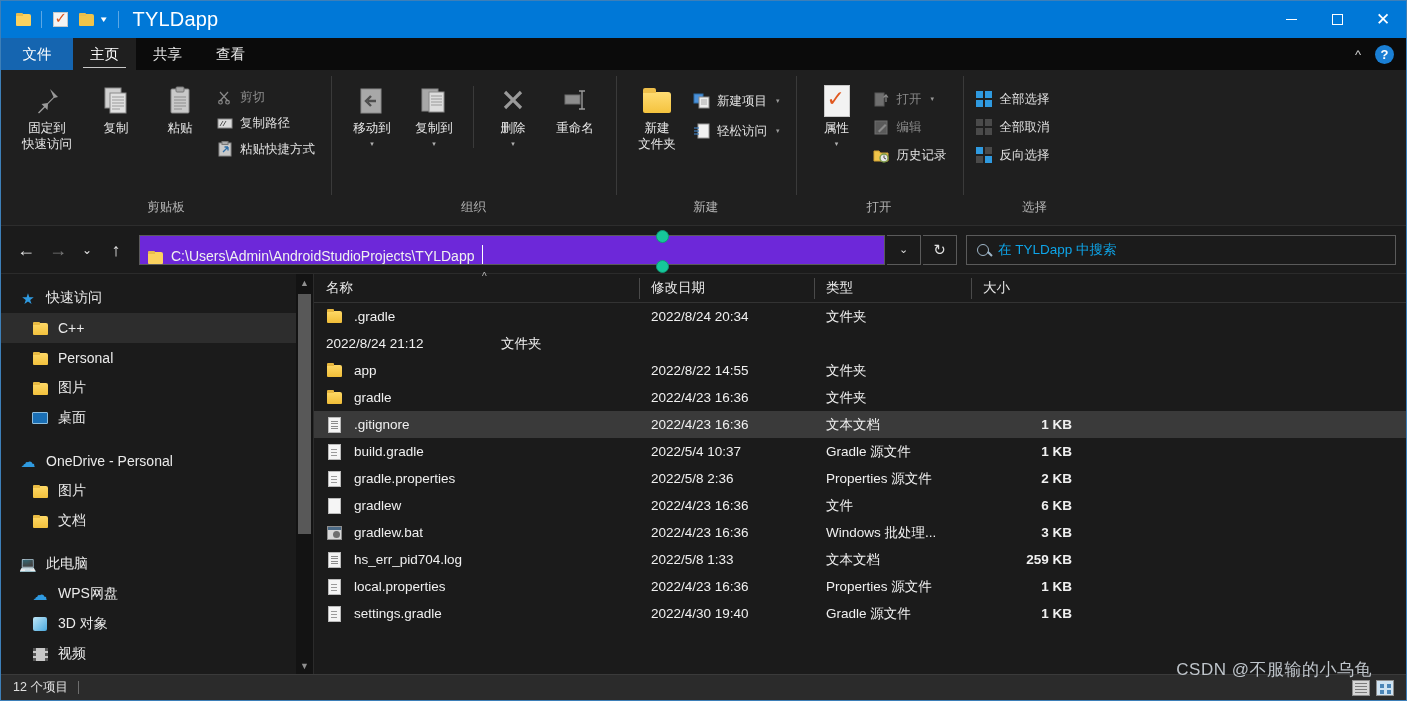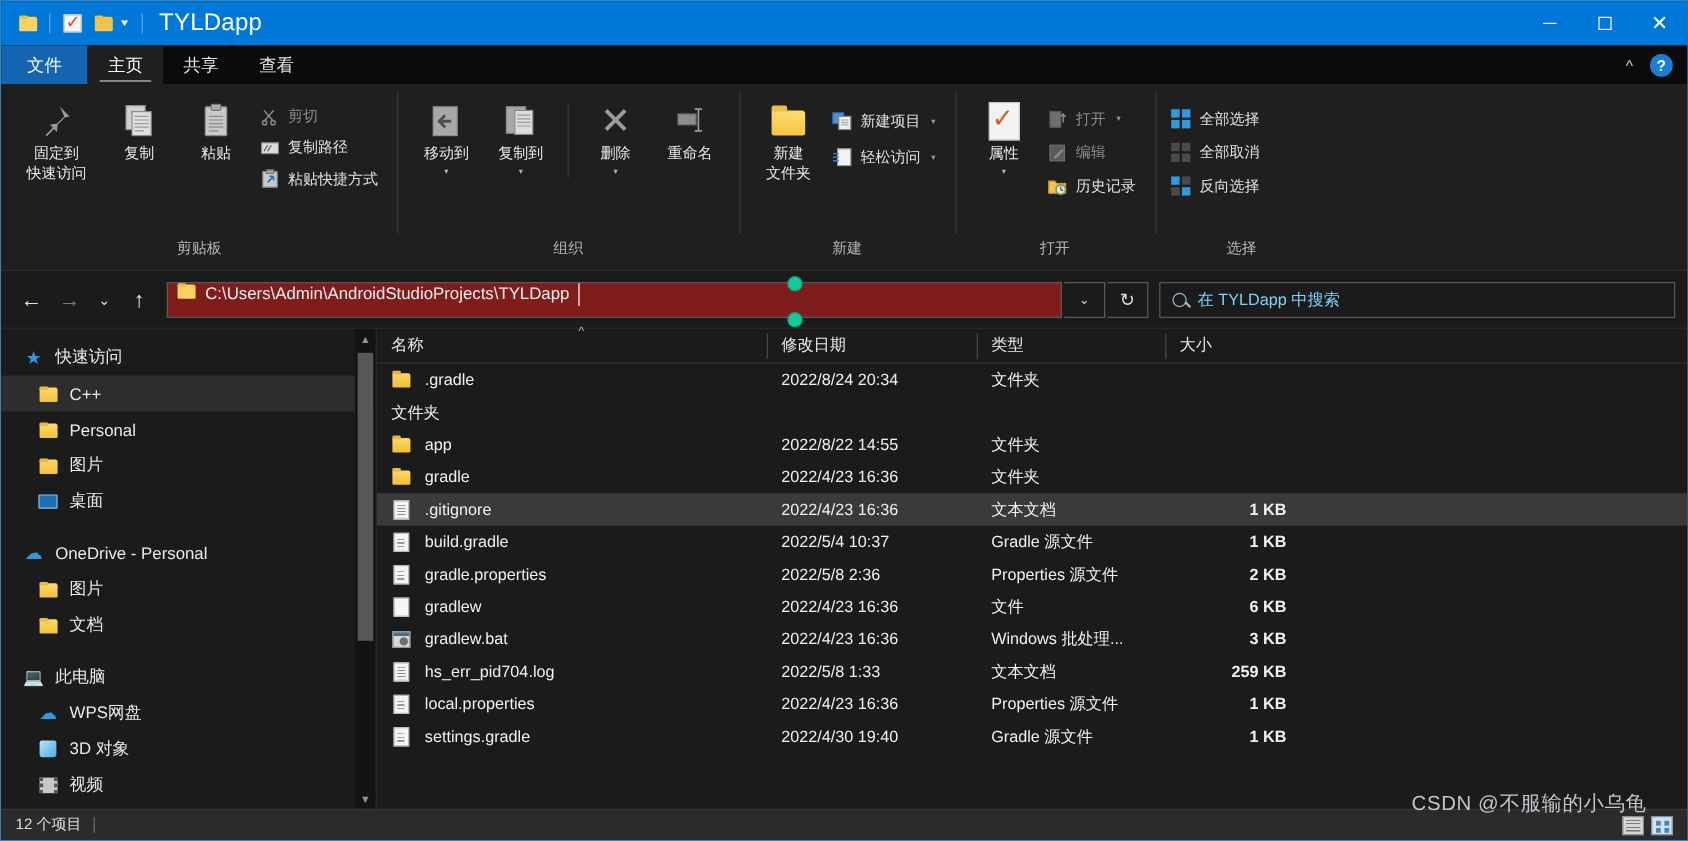--- a/index.html
+++ b/index.html
@@ -167,22 +167,22 @@
     border-bottom: 1px solid #2b2b2b;
   }
   .navbtn {
     width: 30px; height: 30px; display: flex; align-items: center; justify-content: center;
     color: #e2e2e2; font-size: 18px; line-height: 1;
   }
   .navbtn.dim { color: #7b7b7b; }
   .navbtn.small { width: 24px; font-size: 12px; }
   .addrfield {
     flex: 1; height: 30px; margin-left: 6px;
-    background: #7f1d1d; border: 1px solid #5a5a5a;
-    display: flex; align-items: flex-start; gap: 8px; padding: 0 8px;
+    background: #6d28d9; border: 1px solid #5a5a5a;
+    display: flex; align-items: flex-end; gap: 8px; padding: 0 8px;
     position: relative;
   }
   .addrtext { color: #f0f0f0; font-size: 14px; white-space: nowrap; }
   .caret-line {
     width: 1px; height: 19px; background: #fff; margin-left: 0px;
   }
   .handle {
     position: absolute; width: 13px; height: 13px; border-radius: 50%;
     background: #16c79a; border: 1px solid #0e9a77; left: 516px;
   }
@@ -202,21 +202,21 @@
     padding: 0 10px; background: #1b1b1b;
   }
   .search-ico {
     width: 12px; height: 12px; border: 1.6px solid #9fb6c8; border-radius: 50%;
     position: relative; flex: 0 0 auto;
   }
   .search-ico::after {
     content: ""; position: absolute; width: 6px; height: 1.6px; background: #9fb6c8;
     transform: rotate(45deg); right: -5px; bottom: 0px;
   }
-  .search-ph { color: #7dd3fc; font-size: 13.5px; }
+  .search-ph { color: #0ea5e9; font-size: 13.5px; }
 
   
   .body { flex: 1; display: flex; min-height: 0; }
 
   
   .sidebar {
     width: 313px; background: #1b1b1b; position: relative;
     border-right: 1px solid #2b2b2b; overflow: hidden;
   }
   .navlist { padding-top: 9px; }
@@ -801,20 +801,21 @@
           <div class="cell name">
               <span class="ficon folder"></span>
               <span>.gradle</span>
             </div>
           <div class="cell date">2022/8/24 20:34</div>
           <div class="cell type">文件夹</div>
           <div class="cell size"></div>
         </div>
 
         <div class="row">
+          <div class="cell date">2022/8/24 21:12</div>
           <div class="cell type">文件夹</div>
           <div class="cell size"></div>
         </div>
 
         <div class="row">
           <div class="cell name">
               <span class="ficon folder"></span>
               <span>app</span>
             </div>
           <div class="cell date">2022/8/22 14:55</div>

